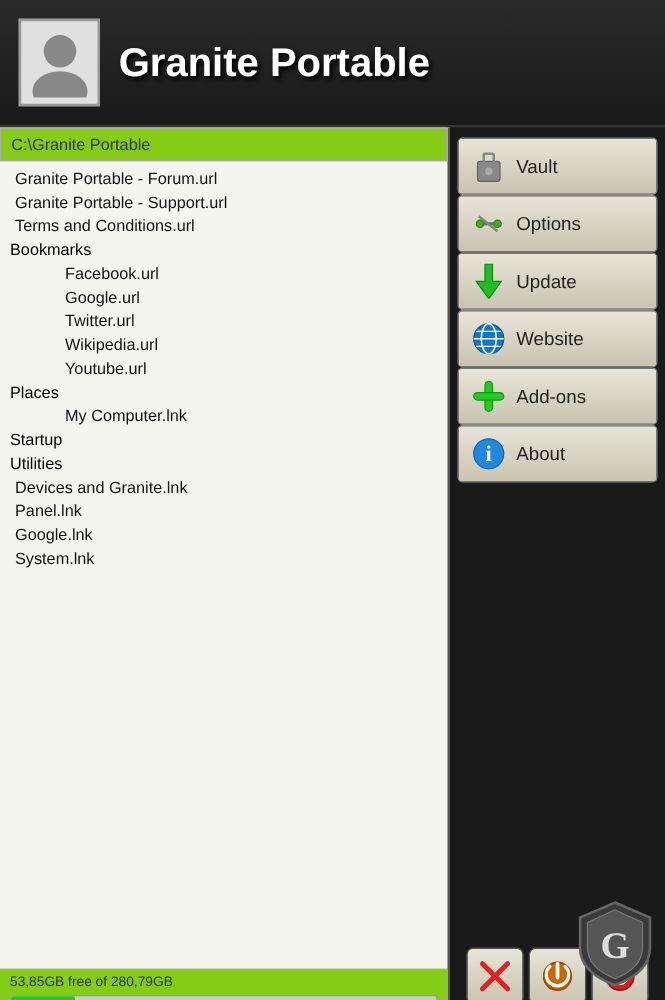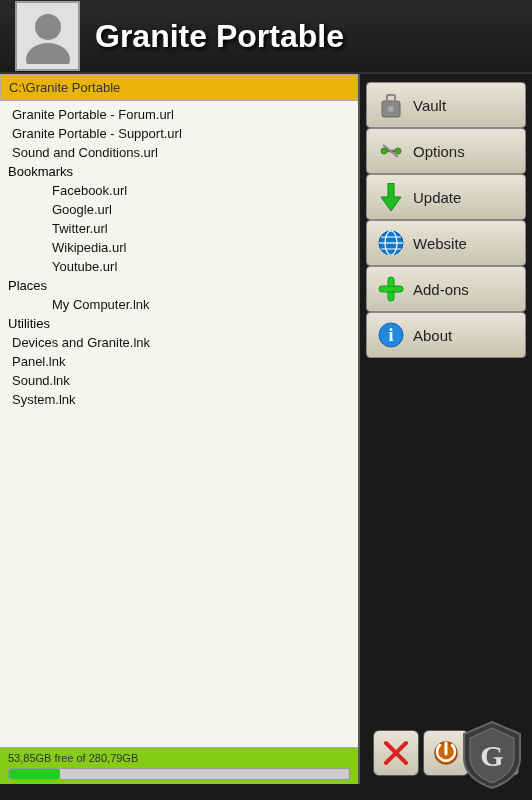--- a/index.html
+++ b/index.html
@@ -10,21 +10,21 @@
       font-family: Arial, sans-serif;
       overflow: hidden;
     }
 
     
     .header {
       display: flex;
       align-items: center;
       background: linear-gradient(180deg, #2a2a2a 0%, #1a1a1a 100%);
       padding: 10px 15px;
-      height: 74px;
+      height: 102px;
       border-bottom: 2px solid #333;
     }
     .avatar {
       width: 65px;
       height: 70px;
       background: #e0e0e0;
       border: 2px solid #999;
       display: flex;
       align-items: center;
       justify-content: center;
@@ -50,21 +50,21 @@
 
     
     .file-panel {
       width: 360px;
       background: #f5f5f0;
       display: flex;
       flex-direction: column;
       border-right: 2px solid #555;
     }
     .file-path {
-      background: #eab308;
+      background: #84cc16;
       border: 1px solid #aaa;
       padding: 5px 8px;
       font-size: 13px;
       color: #333;
       border-bottom: 1px solid #aaa;
     }
     .file-list {
       flex: 1;
       overflow-y: auto;
       padding: 4px 0;
@@ -224,33 +224,34 @@
   <div class="app-title">Granite Portable</div>
 </div>
 
 <div class="main-content">
 
   <div class="file-panel">
     <div class="file-path">C:\Granite Portable</div>
     <div class="file-list" id="file-list">
         <div class="file-item">Granite Portable - Forum.url</div>
         <div class="file-item">Granite Portable - Support.url</div>
-        <div class="file-item">Sound and Conditions.url</div>
+        <div class="file-item">Terms and Conditions.url</div>
         <div class="file-item category">Bookmarks</div>
         <div class="file-item sub-item">Facebook.url</div>
         <div class="file-item sub-item">Google.url</div>
         <div class="file-item sub-item">Twitter.url</div>
         <div class="file-item sub-item">Wikipedia.url</div>
         <div class="file-item sub-item">Youtube.url</div>
         <div class="file-item category">Places</div>
         <div class="file-item sub-item">My Computer.lnk</div>
+        <div class="file-item category">Startup</div>
         <div class="file-item category">Utilities</div>
         <div class="file-item">Devices and Granite.lnk</div>
         <div class="file-item">Panel.lnk</div>
-        <div class="file-item">Sound.lnk</div>
+        <div class="file-item">Google.lnk</div>
         <div class="file-item">System.lnk</div>
       </div>
     <div class="file-footer">
       <div class="disk-info">53,85GB free of 280,79GB</div>
       <div class="progress-bar-bg">
         <div class="progress-bar-fill"></div>
       </div>
     </div>
   </div>
 

